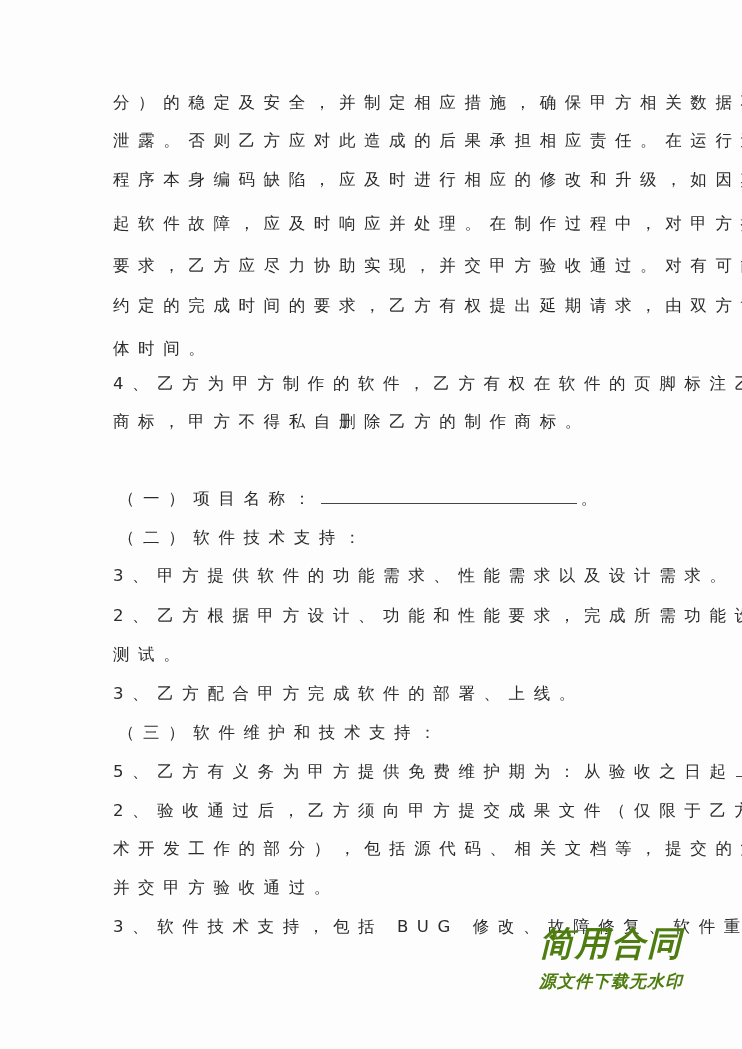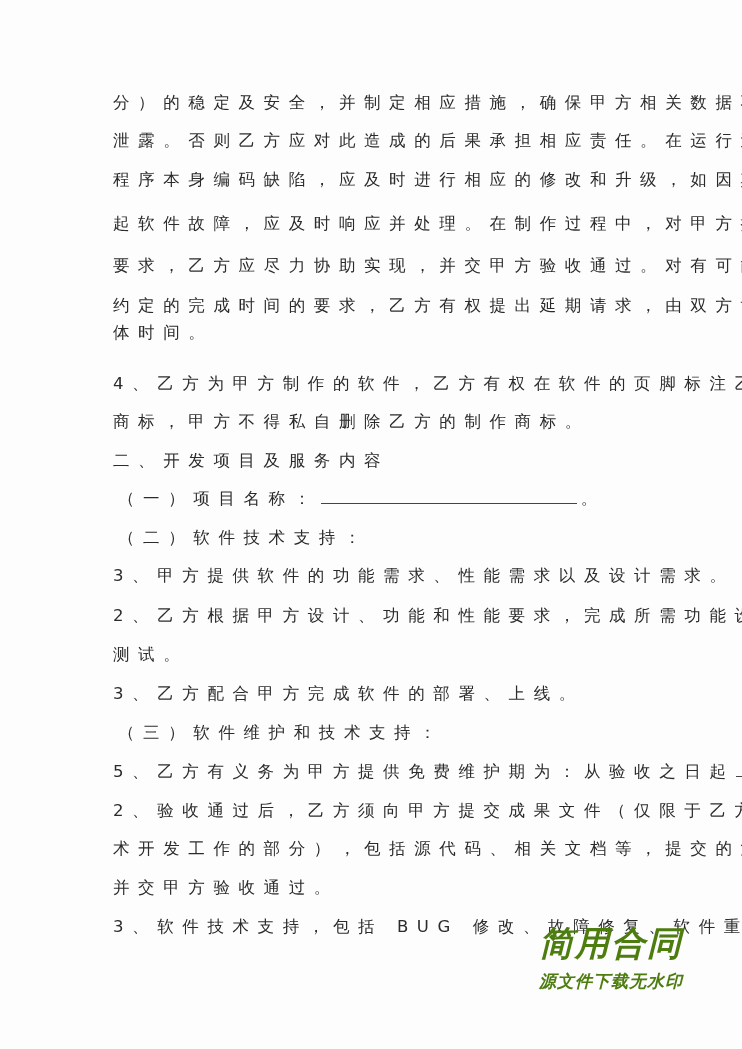--- a/index.html
+++ b/index.html
@@ -69,26 +69,25 @@
 <body>
 
 <div class="page">
 
   <div class="line" style="top:90px">分）的稳定及安全，并制定相应措施，确保甲方相关数据不丢失，不</div>
   <div class="line" style="top:128px">泄露。否则乙方应对此造成的后果承担相应责任。在运行过程中如因</div>
   <div class="line" style="top:167px">程序本身编码缺陷，应及时进行相应的修改和升级，如因其他问题引</div>
   <div class="line" style="top:211px">起软件故障，应及时响应并处理。在制作过程中，对甲方提出的修改</div>
   <div class="line" style="top:253px">要求，乙方应尽力协助实现，并交甲方验收通过。对有可能影响双方</div>
   <div class="line" style="top:293px">约定的完成时间的要求，乙方有权提出延期请求，由双方协商确定具</div>
-  <div class="line" style="top:320px">体时间。</div>
+  <div class="line" style="top:336px">体时间。</div>
 
   <div class="line" style="top:371px">4、乙方为甲方制作的软件，乙方有权在软件的页脚标注乙方的制作</div>
   <div class="line" style="top:409px">商标，甲方不得私自删除乙方的制作商标。</div>
 
-  <div class="line" style="top:448px">二、开发项目及服务内容</div>
 
   <div class="line indent" style="top:486px">
     <span>（一）项目名称：</span><span class="blank long"></span><span>。</span>
   </div>
 
   <div class="line indent" style="top:525px">（二）软件技术支持：</div>
   <div class="line" style="top:563px">3、甲方提供软件的功能需求、性能需求以及设计需求。</div>
   <div class="line" style="top:603px">2、乙方根据甲方设计、功能和性能要求，完成所需功能设计、开发、</div>
   <div class="line" style="top:642px">测试。</div>
   <div class="line" style="top:681px">3、乙方配合甲方完成软件的部署、上线。</div>

